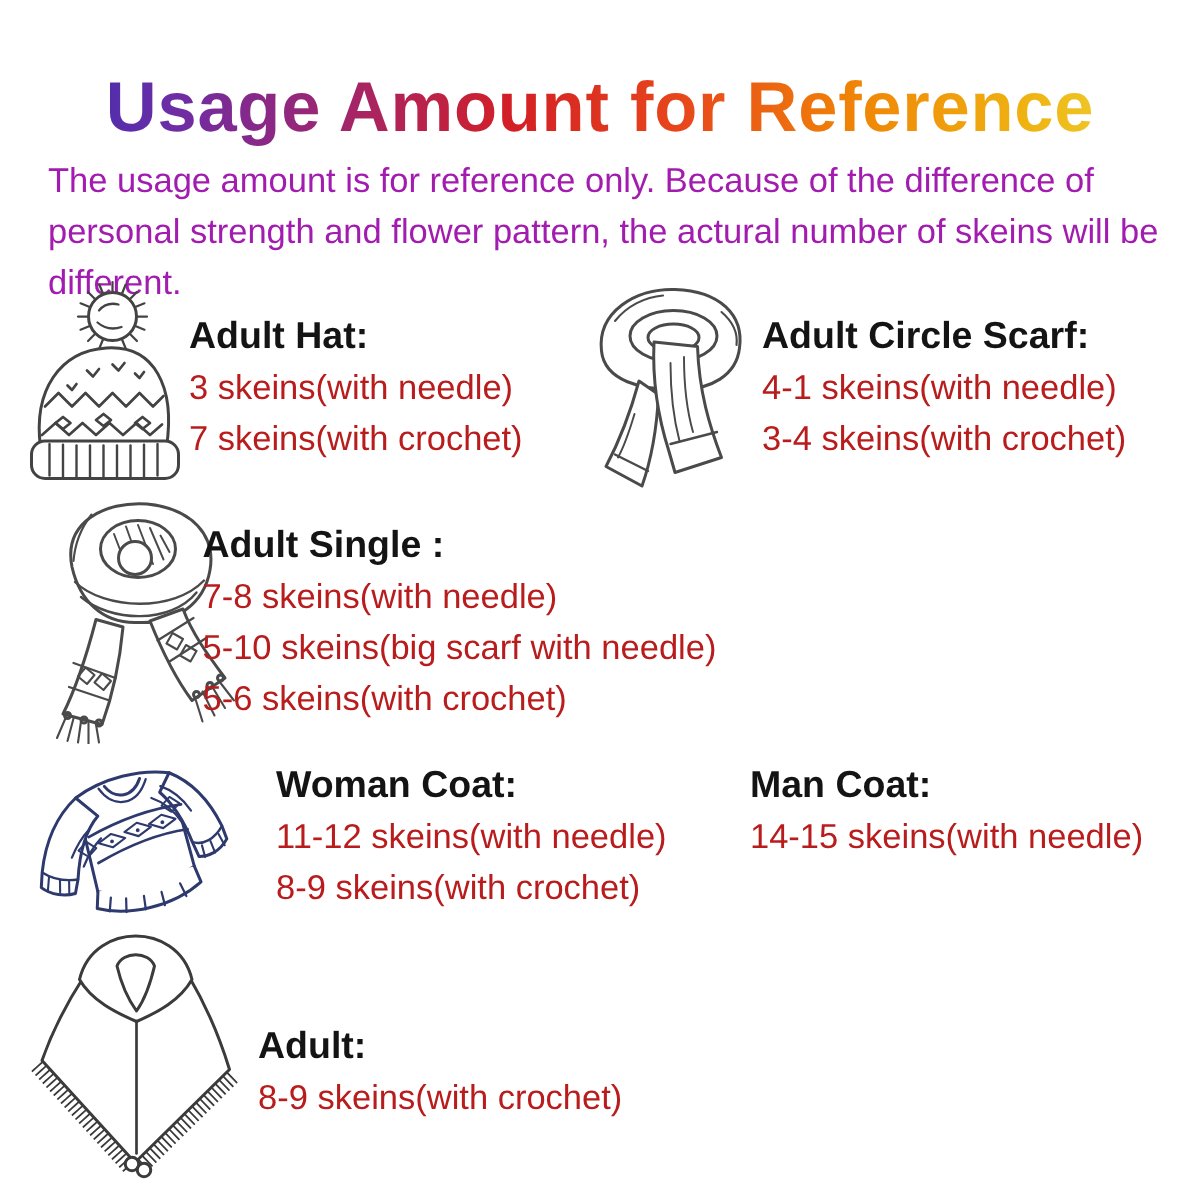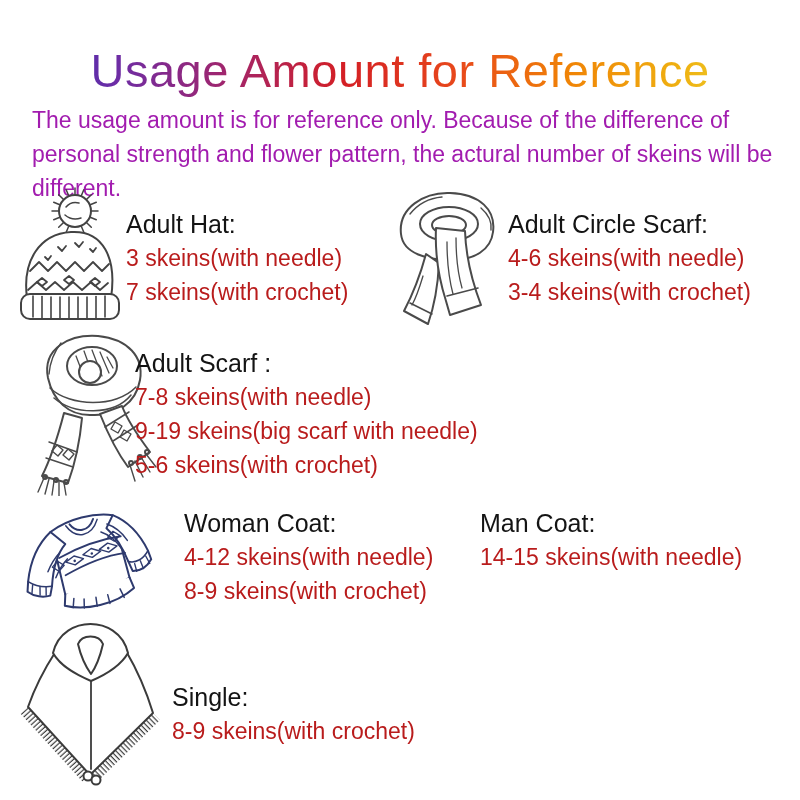--- a/index.html
+++ b/index.html
@@ -2,32 +2,32 @@
 <html><head>
 <meta charset="utf-8">
 <style>
   html,body { margin:0; padding:0; background:#ffffff; }
   #page {
     position:relative; width:800px; height:800px; background:#ffffff;
     font-family:"Liberation Sans", sans-serif; overflow:hidden;
   }
   .title {
     position:absolute; left:0; top:12px; width:800px; text-align:center;
-    font-size:47px; font-weight:normal; letter-spacing:0.5px; line-height:56px;
+    font-size:47px; font-weight:bold; letter-spacing:0.5px; line-height:56px;
     background-image:linear-gradient(90deg,#2b2eb3,#6c2da6,#a2256b,#d41f25,#e8481b,#f08506,#efb312,#ebe243);
     -webkit-background-clip:text; background-clip:text;
     color:transparent; -webkit-text-fill-color:transparent;
   }
   .intro {
     position:absolute; left:32px; top:80px; width:748px;
     font-size:23px; line-height:34px; color:#a21caf;
   }
   .illus { position:absolute; }
   .info { position:absolute; }
-  .info .heading { font-size:25px; font-weight:normal; color:#141414; line-height:34px; white-space:nowrap; }
+  .info .heading { font-size:25px; font-weight:bold; color:#141414; line-height:34px; white-space:nowrap; }
   .info .line { font-size:23px; color:#b91c1c; line-height:34px; white-space:nowrap; }
 </style>
 </head>
 <body>
 
 <div id="page">
 
   <h1 class="title" style="background-image: linear-gradient(90deg, rgb(43, 46, 179), rgb(108, 45, 166), rgb(162, 37, 107), rgb(212, 31, 37), rgb(232, 72, 27), rgb(240, 133, 6), rgb(239, 179, 18), rgb(235, 226, 67));">Usage Amount for Reference</h1>
 
   <p class="intro">The usage amount is for reference only. Because of the difference of personal strength and flower pattern, the actural number of skeins will be different.</p>
@@ -99,21 +99,21 @@
       <path d="M33 92 C30 102 27 112 22 121" stroke-width="1.3"></path>
       <path d="M46 44 C45 66 48 92 56 117 L60 131 L91 121 C83 100 76 77 75 47 Z" fill="#ffffff"></path>
       <path d="M57 112 L88 104" stroke-width="1.6"></path>
       <path d="M57 58 C57 78 59 95 63 110" stroke-width="1.3"></path>
       <path d="M66 54 C66 74 68 90 72 104" stroke-width="1.3"></path>
     </g>
   </svg>
 
   <div class="info" style="left:508px;top:207px">
     <div class="heading">Adult Circle Scarf:</div>
-    <div class="line">4-6 skeins(with needle)</div>
+    <div class="line">4-1 skeins(with needle)</div>
     <div class="line">3-4 skeins(with crochet)</div>
   </div>
 
   <svg class="illus" style="left:16px;top:330px" width="152" height="166" viewBox="0 0 152 166">
     <g fill="none" stroke="#4a4a4a" stroke-width="2" stroke-linecap="round" stroke-linejoin="round">
       <path d="M32 48 C26 18 54 4 82 6 C112 9 128 27 124 50 C120 73 101 86 76 85 C52 86 37 70 32 48 Z" fill="#ffffff"></path>
       <ellipse cx="76" cy="36" rx="25" ry="19" fill="#ffffff"></ellipse>
       <g stroke-width="1.3">
         <path d="M60 26 L70 52"></path>
           <path d="M68 21 L78 49"></path>
@@ -151,23 +151,23 @@
       <circle cx="29" cy="147" r="2"></circle>
         <circle cx="40" cy="150" r="2"></circle>
         <circle cx="50" cy="152" r="2"></circle>
       <circle cx="115" cy="133" r="2"></circle>
         <circle cx="124" cy="127" r="2"></circle>
         <circle cx="131" cy="122" r="2"></circle>
     </g>
   </svg>
 
   <div class="info" style="left:135px;top:346px">
-    <div class="heading">Adult Scarf :</div>
+    <div class="heading">Adult Single :</div>
     <div class="line">7-8 skeins(with needle)</div>
-    <div class="line">9-19 skeins(big scarf with needle)</div>
+    <div class="line">5-10 skeins(big scarf with needle)</div>
     <div class="line">5-6 skeins(with crochet)</div>
   </div>
 
   <svg class="illus" style="left:12px;top:497px" width="152" height="122" viewBox="0 0 152 122">
     <g transform="rotate(-8 76 58)" fill="none" stroke="#2e3a6e" stroke-width="2" stroke-linecap="round" stroke-linejoin="round">
       <path d="M42 30 C62 19 88 17 106 22 L114 86 C92 98 64 100 48 94 Z" fill="#ffffff"></path>
       <path d="M48 94 L46 105 C66 113 96 111 117 97 L114 86" fill="#ffffff"></path>
       <g stroke-width="1.5">
         <path d="M56 99 L54 108"></path>
           <path d="M66 101 L65 110"></path>
@@ -203,25 +203,25 @@
       <path d="M92 37 C100 41 106 48 110 56" stroke-width="1.5"></path>
       <path d="M104 38 l6 5 l-6 5 l-6 -5 Z" stroke-width="1.3"></path>
       <path d="M48 52 C43 56 38 62 34 69" stroke-width="1.5"></path>
       <path d="M55 59 C50 63 45 69 41 76" stroke-width="1.5"></path>
       <path d="M45 60 l6 5 l-6 5 l-6 -5 Z" stroke-width="1.3"></path>
     </g>
   </svg>
 
   <div class="info" style="left:184px;top:506px">
     <div class="heading">Woman Coat:</div>
-    <div class="line">4-12 skeins(with needle)</div>
+    <div class="line">11-12 skeins(with needle)</div>
     <div class="line">8-9 skeins(with crochet)</div>
   </div>
 
-  <div class="info" style="left:480px;top:506px">
+  <div class="info" style="left:500px;top:506px">
     <div class="heading">Man Coat:</div>
     <div class="line">14-15 skeins(with needle)</div>
   </div>
 
   <svg class="illus" style="left:20px;top:617px" width="142" height="170" viewBox="0 0 142 170">
     <defs>
       <pattern id="fringeL" width="3.6" height="3.6" patternUnits="userSpaceOnUse" patternTransform="rotate(48)">
         <line x1="1.2" y1="0" x2="1.2" y2="3.6" stroke="#3b3b3b" stroke-width="1.2"></line>
       </pattern>
       <pattern id="fringeR" width="3.6" height="3.6" patternUnits="userSpaceOnUse" patternTransform="rotate(-44)">
@@ -234,17 +234,17 @@
       <path d="M36 34 C25 51 15 70 8 90 L70 158 L133 96 C126 73 116 51 106 34" fill="#ffffff"></path>
       <path d="M71 64 L71 152" stroke-width="1.8"></path>
       <path d="M33 36 C38 15 56 7 70.5 7 C85 7 103 15 108 36 C100 50 85 58 71 64 C57 58 41 50 33 36 Z" fill="#ffffff"></path>
       <path d="M58 27 C62 17 79 17 83 27 C80 40 76 50 71 57 C66 50 61 40 58 27 Z" fill="#ffffff"></path>
       <circle cx="68" cy="159" r="4.5" fill="#ffffff"></circle>
       <circle cx="76" cy="163" r="4.5" fill="#ffffff"></circle>
     </g>
   </svg>
 
   <div class="info" style="left:172px;top:680px">
-    <div class="heading">Single:</div>
+    <div class="heading">Adult:</div>
     <div class="line">8-9 skeins(with crochet)</div>
   </div>
 
 </div>
 
 </body></html>

